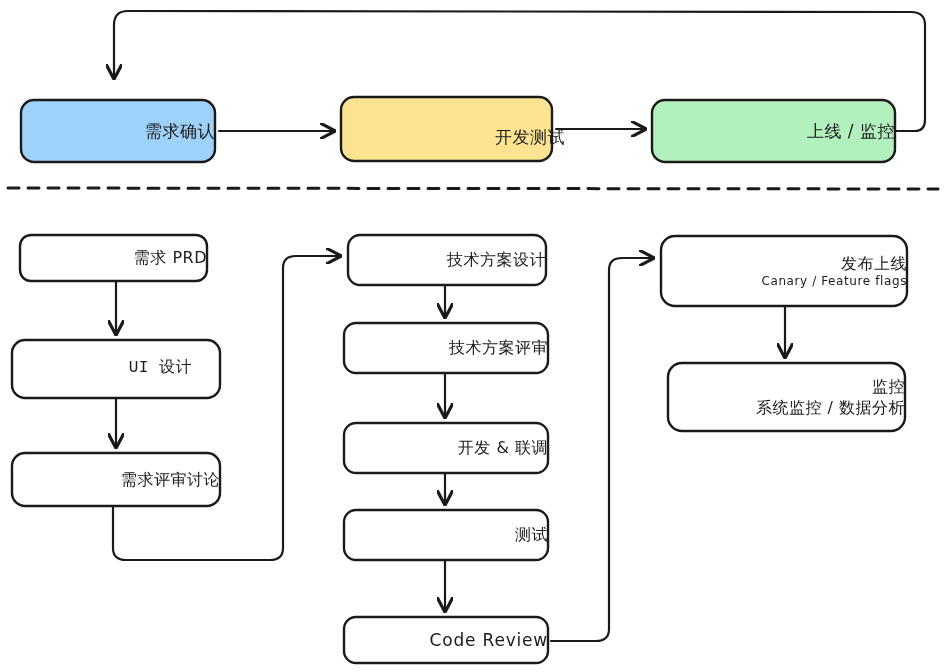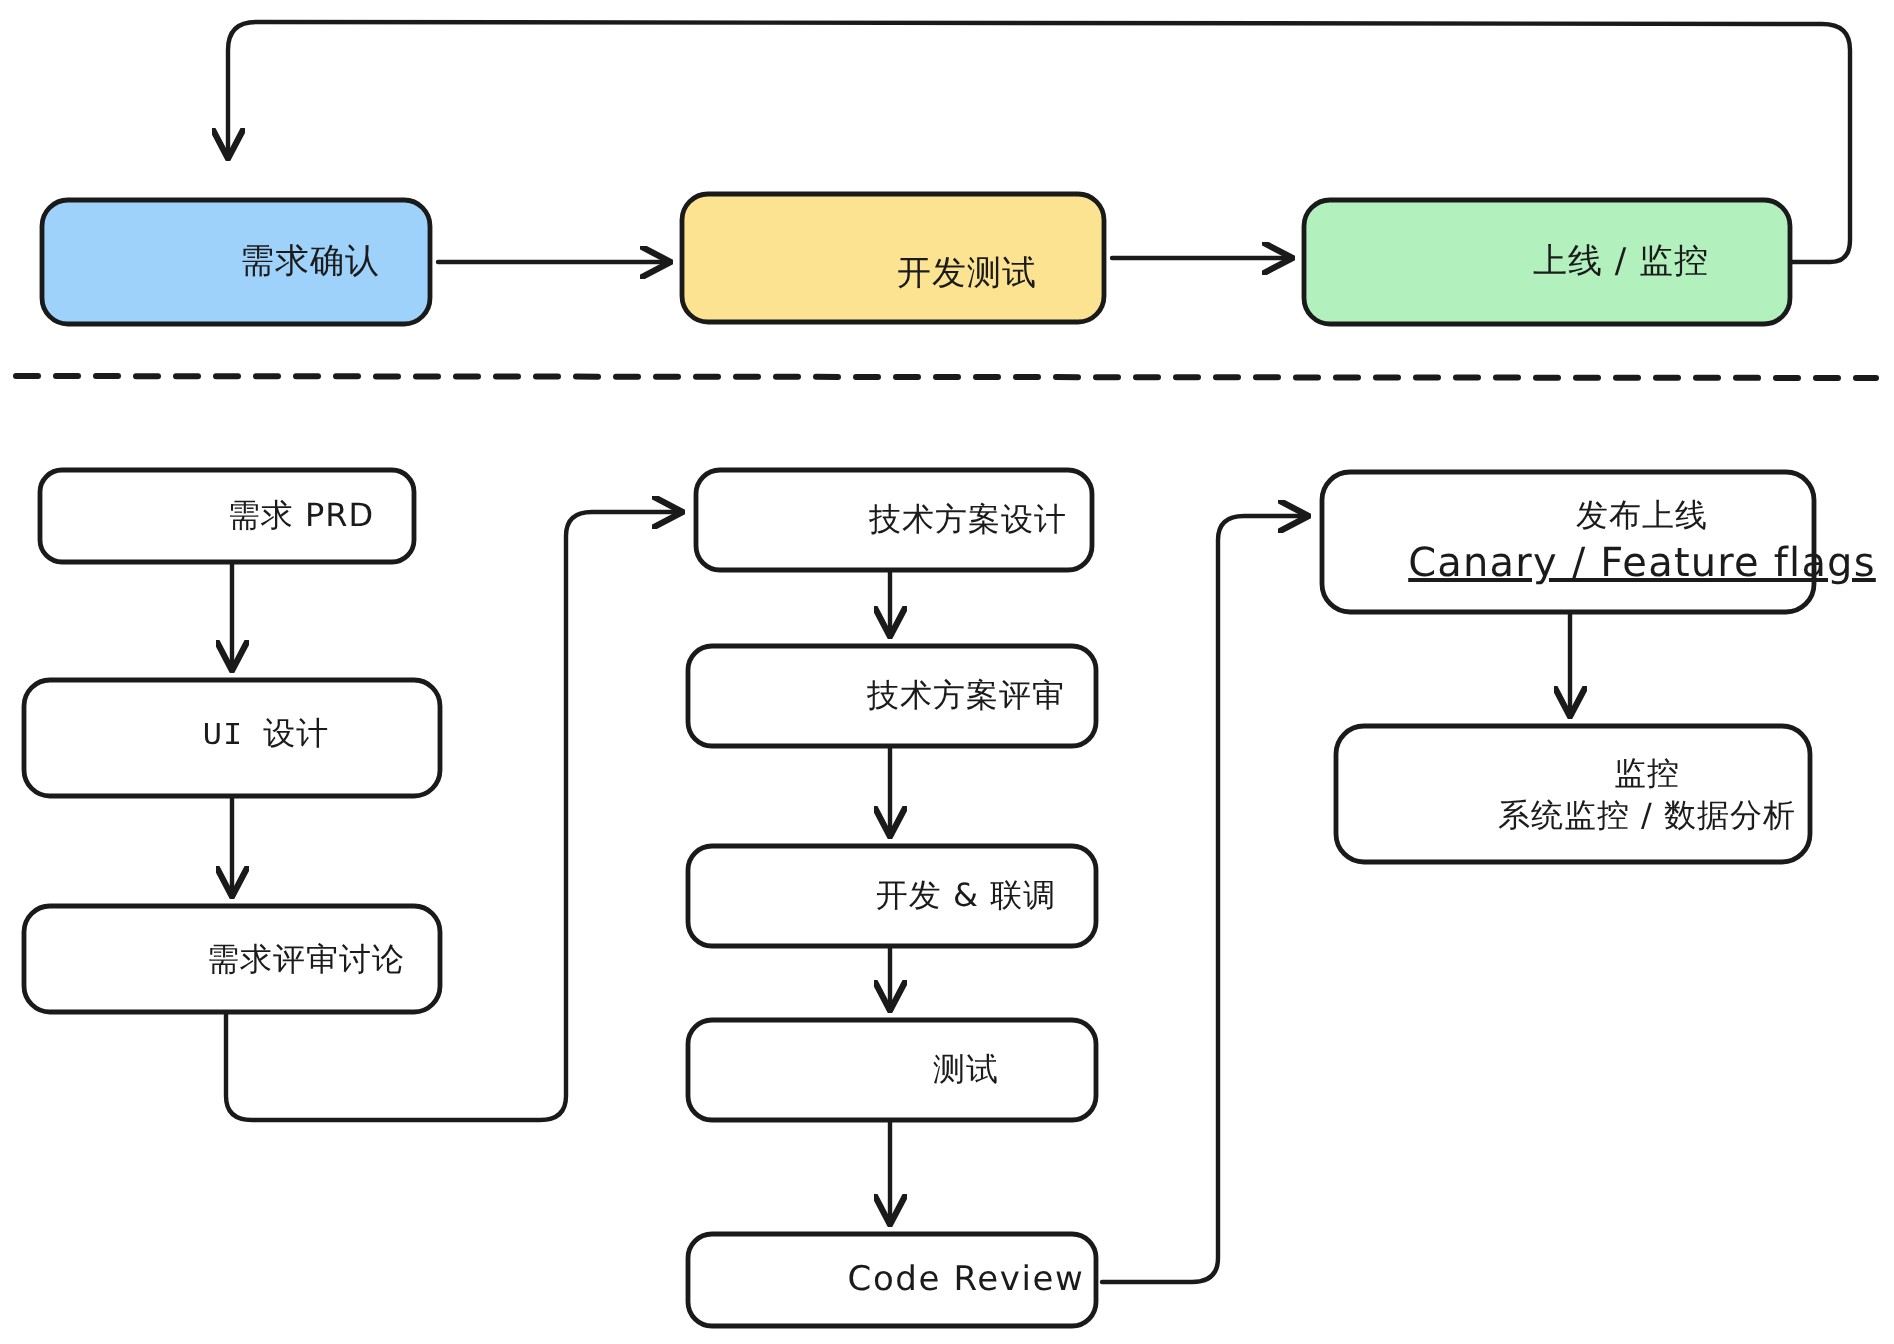--- a/index.html
+++ b/index.html
@@ -20,32 +20,31 @@
     left: 0;
     top: 0;
     width: 947px;
     height: 672px;
     overflow: visible;
   }
   .node-label {
     position: absolute;
     display: flex;
     flex-direction: column;
-    align-items: center;
+    align-items: flex-end;
     justify-content: center;
     text-align: center;
     color: #1b1b1b;
     pointer-events: none;
     line-height: 1.32;
     white-space: nowrap;
-    margin-left: 37px;
   }
   .lbl-cn { font-size: 17px; letter-spacing: 0.5px; }
   .lbl-cn-sm { font-size: 16px; letter-spacing: 0.5px; }
-  .lbl-mono { font-family: "DejaVu Sans", "Liberation Sans", sans-serif; font-size: 20px; letter-spacing: 0.6px; text-decoration: underline; }
+  .lbl-mono { font-family: "DejaVu Sans", "Liberation Sans", sans-serif; font-size: 12px; letter-spacing: 0.6px; }
   .lbl-mono-lg { font-family: "DejaVu Sans", "Liberation Sans", sans-serif; font-size: 17px; letter-spacing: 0.8px; }
 </style>
 </head>
 <body>
 
 <div id="canvas">
 
   <svg class="layer" viewBox="0 0 947 672">
     <defs>
       <marker id="arrowhead" viewBox="0 0 10 10" refX="8.6" refY="5" markerWidth="7.5" markerHeight="7.5" orient="auto-start-reverse">
@@ -101,21 +100,21 @@
 
       <rect x="661" y="236" width="246" height="70" rx="14" ry="14" fill="#ffffff"></rect>
       <rect x="668" y="363" width="237" height="68" rx="14" ry="14" fill="#ffffff"></rect>
     </g>
   </svg>
 
   <div class="node-label" style="left:21px; top:100px; width:194px; height:62px;">
     <span class="lbl-cn">需求确认</span>
   </div>
 
-  <div class="node-label" style="left:341px; top:97px; width:211px; height:80px;">
+  <div class="node-label" style="left:354px; top:97px; width:211px; height:80px;">
     <span class="lbl-cn">开发测试</span>
   </div>
 
   <div class="node-label" style="left:652px; top:100px; width:243px; height:62px;">
     <span class="lbl-cn">上线 / 监控</span>
   </div>
 
   <div class="node-label" style="left:20px; top:235px; width:187px; height:46px;">
     <span class="lbl-cn-sm">需求 PRD</span>
   </div>

